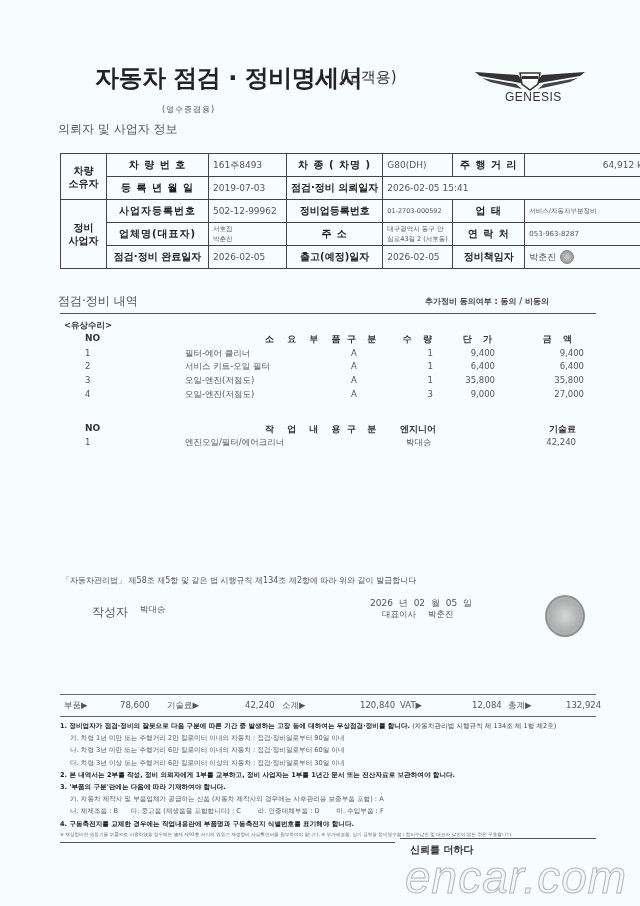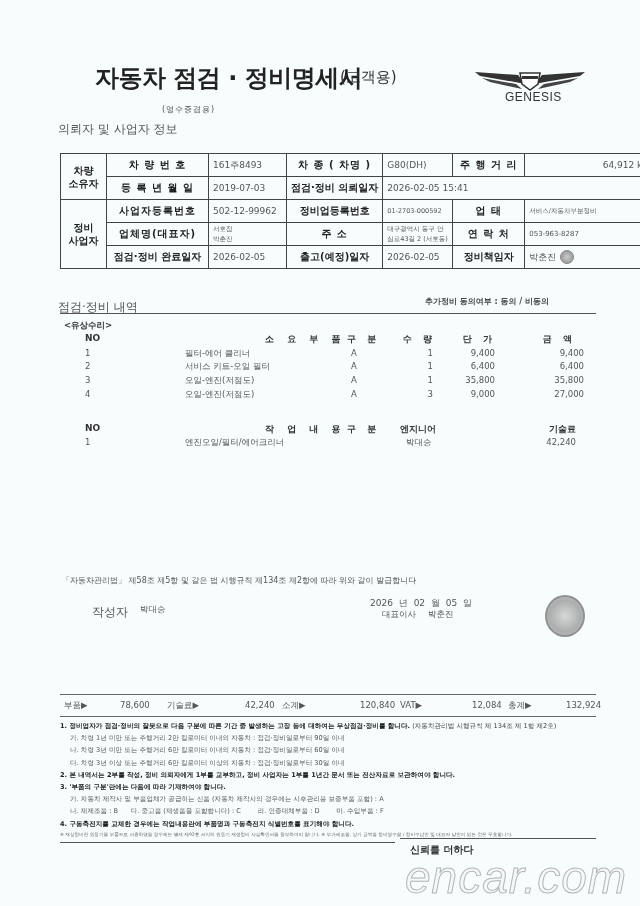--- a/index.html
+++ b/index.html
@@ -20,21 +20,21 @@
     table.info { position: absolute; left: 60px; top: 153px; width: 596px; border-collapse: collapse; font-size: 9px; }
     table.info td { border: 1px solid #444; height: 23px; padding: 0 4px; vertical-align: middle; }
     table.info td.grp { width: 46px; text-align: center; font-weight: bold; font-size: 10px; line-height: 13px; }
     table.info td.lbl { text-align: center; font-weight: bold; font-size: 10px; letter-spacing: 1px; white-space: nowrap; }
     table.info td.val { color: #555; font-size: 9px; }
     table.info td.val.small { font-size: 6.5px; line-height: 10px; }
     table.info td.right { text-align: right; }
     .stamp-small { display: inline-block; width: 14px; height: 14px; border-radius: 50%; border: 1px solid #888; background: radial-gradient(#ccc, #888); vertical-align: middle; margin-left: 4px; }
 
     
-    .section2 { left: 58px; top: 299px; font-size: 12px; color: #555; }
+    .section2 { left: 58px; top: 293px; font-size: 12px; color: #555; }
     .consent { left: 425px; top: 296px; font-size: 8px; color: #444; font-weight: bold; }
     .rule { left: 60px; top: 313px; width: 536px; height: 1px; background: #555; }
     .paid { left: 64px; top: 320px; font-size: 8.5px; font-weight: bold; color: #333; }
 
     .row { position: absolute; left: 60px; width: 536px; height: 13px; font-size: 8.5px; color: #555; }
     .row.hdr { font-weight: bold; color: #333; font-size: 9px; }
     .row span { position: absolute; top: 0; white-space: nowrap; }
     .c-no { left: 25px; }
     .c-part { left: 125px; }
     .c-part.h { left: 205px; letter-spacing: 5px; }

